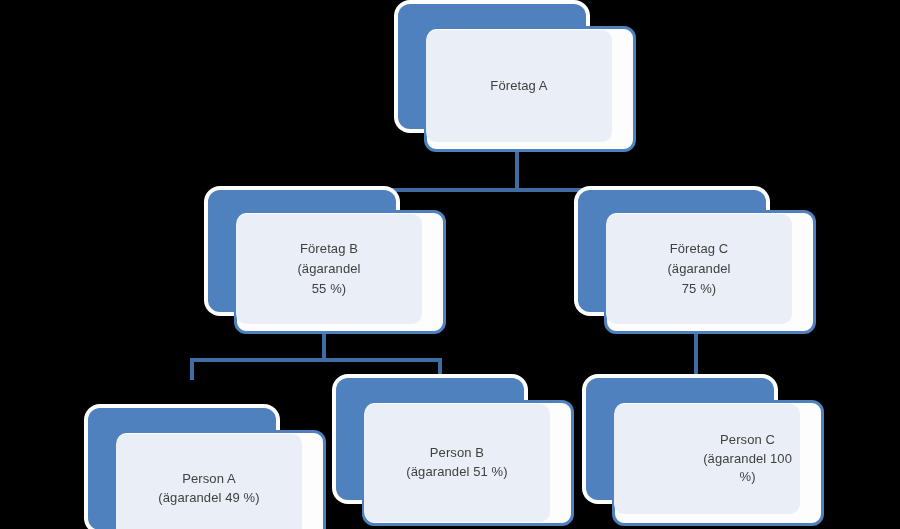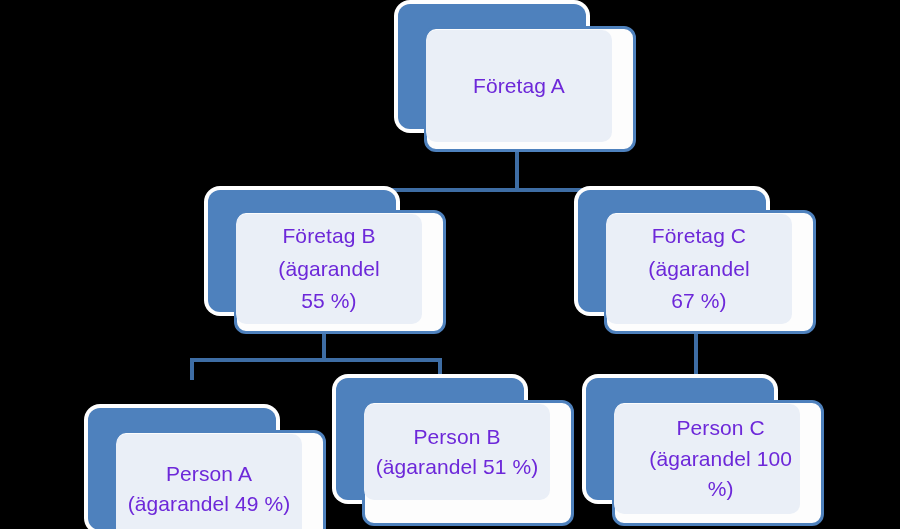--- a/index.html
+++ b/index.html
@@ -54,22 +54,22 @@
     background: #EAEFF7;
     border-radius: 10px;
     box-sizing: border-box;
     display: flex;
     align-items: center;
     justify-content: center;
     text-align: center;
   }
 
   .node-label {
-    color: #6d28d9;
-    font-size: 21px;
+    color: #404040;
+    font-size: 13px;
     line-height: 1.55;
     padding: 0 8px;
     white-space: pre-line;
     letter-spacing: 0.1px;
   }
 
   .node-label.tight { line-height: 1.45; }
 </style>
 </head>
 <body>
@@ -105,37 +105,37 @@
 55 %)</span>
     </div>
   </div>
 
   <div class="node" style="left:578px; top:190px; width:238px; height:145px;">
     <div class="plate-back" style="left:0px; top:0px; width:188px; height:122px;"></div>
     <div class="plate-mid" style="left:26px; top:20px; width:212px; height:124px;"></div>
     <div class="plate-front" style="left:28px; top:24px; width:186px; height:110px;">
       <span class="node-label">Företag C
 (ägarandel
-67 %)</span>
+75 %)</span>
     </div>
   </div>
 
   <div class="node" style="left:88px; top:378px; width:238px; height:151px;margin-top:30px;">
     <div class="plate-back" style="left:0px; top:0px; width:188px; height:122px;"></div>
     <div class="plate-mid" style="left:26px; top:22px; width:212px; height:126px;"></div>
     <div class="plate-front" style="left:28px; top:26px; width:186px; height:110px;">
       <span class="node-label tight">Person A
 (ägarandel 49 %)</span>
     </div>
   </div>
 
   <div class="node" style="left:336px; top:378px; width:238px; height:151px;">
     <div class="plate-back" style="left:0px; top:0px; width:188px; height:122px;"></div>
     <div class="plate-mid" style="left:26px; top:22px; width:212px; height:126px;"></div>
-    <div class="plate-front" style="left:28px; top:26px; width:186px; height:96px;">
+    <div class="plate-front" style="left:28px; top:26px; width:186px; height:118px;">
       <span class="node-label tight">Person B
 (ägarandel 51 %)</span>
     </div>
   </div>
 
   <div class="node" style="left:586px; top:378px; width:238px; height:151px;">
     <div class="plate-back" style="left:0px; top:0px; width:188px; height:122px;"></div>
     <div class="plate-mid" style="left:26px; top:22px; width:212px; height:126px;"></div>
     <div class="plate-front" style="left:28px; top:26px; width:186px; height:110px;justify-content:flex-end;">
       <span class="node-label tight">Person C

